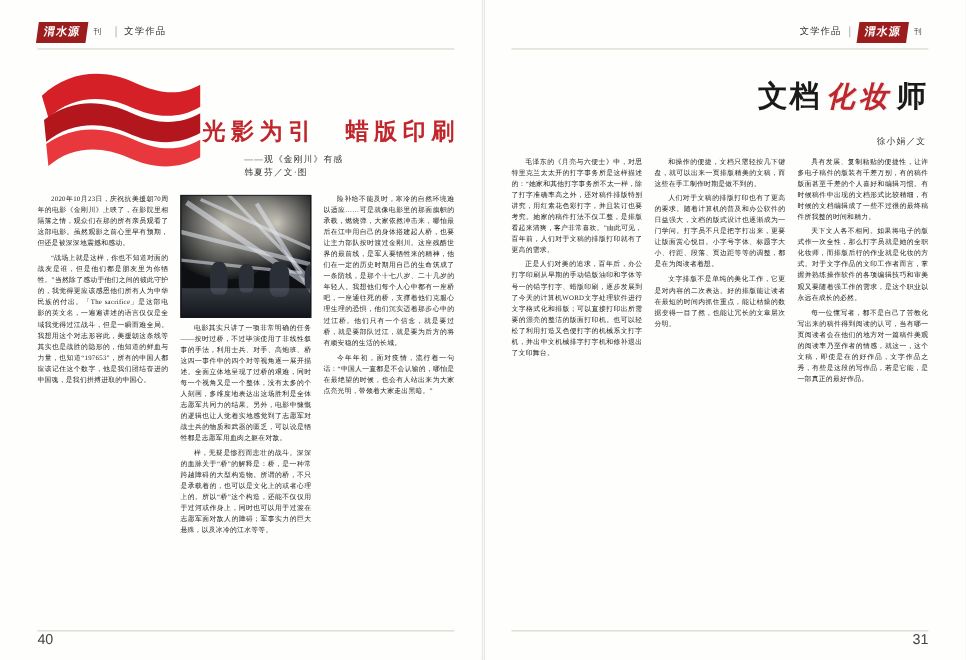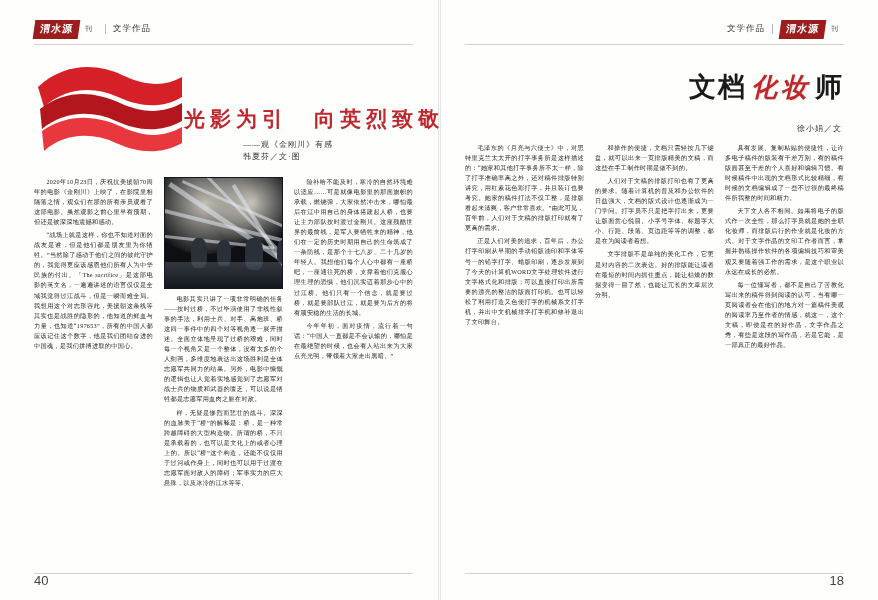--- a/index.html
+++ b/index.html
@@ -67,21 +67,21 @@
     position:absolute;left:150px;top:52px;
     color:#c0272d;
     font-size:21px;font-weight:bold;letter-spacing:5px;
     font-family:"Liberation Serif", serif;
     white-space:nowrap;
   }
   .hero-sub{
     position:absolute;left:188px;top:86px;
     font-size:8px;color:#333;line-height:1.5;text-align:left;
   }
-  .hero-sub div{letter-spacing:1px;margin-left:21px;}
+  .hero-sub div{letter-spacing:1px;}
 
   
   .masthead{
     position:relative;height:86px;margin-top:6px;
   }
   .mast-main{
     position:absolute;right:0;top:18px;
     display:flex;align-items:baseline;white-space:nowrap;
   }
   .mast-wd{
@@ -174,21 +174,21 @@
       <span class="label">文学作品</span>
     </div>
     <div class="rule"></div>
 
     <div class="hero">
       <svg class="ribbon" viewBox="0 0 152 104">
         <path d="M4 30 C30 6, 62 6, 88 18 C112 29, 130 30, 148 20 L148 40 C128 52, 106 50, 84 40 C60 29, 32 30, 10 50 Z" fill="#d62027"></path>
         <path d="M6 52 C32 32, 60 34, 86 46 C110 57, 130 56, 148 46 L148 64 C126 76, 104 74, 82 64 C58 53, 30 54, 8 72 Z" fill="#b3161c"></path>
         <path d="M8 74 C34 56, 62 58, 88 70 C112 81, 130 80, 148 70 L148 86 C126 98, 104 96, 82 86 C58 75, 30 76, 10 94 Z" fill="#e8383d"></path>
       </svg>
-      <div class="hero-title">光影为引　向英烈致敬</div>
+      <div class="hero-title">光影为引　蜡版印刷</div>
       <div class="hero-sub">
         <div>——观《金刚川》有感</div>
         <div>韩夏芬／文·图</div>
       </div>
     </div>
 
     <div class="cols">
       <div class="col">
         <p>2020年10月23日，庆祝抗美援朝70周年的电影《金刚川》上映了，在影院里相隔落之情，观众们在那的所有亲员观看了这部电影。虽然观影之前心里早有预期，但还是被深深地震撼和感动。</p>
         <p>“战场上就是这样，你也不知道对面的战友是谁，但是他们都是朋友里为你牺牲。”当然除了感动于他们之间的彼此守护的，我觉得更应该感恩他们所有人为中华民族的付出。「The sacrifice」是这部电影的英文名，一遍遍讲述的语言仅仅是全域我觉得过江战斗，但是一瞬而难全局。我想用这个对志形容此，美援朝这条线等其实也是战胜的隐形的，他知道的鲜血与力量，也知道“197653”，所有的中国人都应该记住这个数字，他是我们团结奋进的中国魂，是我们拼搏进取的中国心。</p>
@@ -255,16 +255,16 @@
         <p>文字排版不是单纯的美化工作，它更是对内容的二次表达。好的排版能让读者在最短的时间内抓住重点，能让枯燥的数据变得一目了然，也能让冗长的文章层次分明。</p>
       </div>
       <div class="col">
         <p>具有发展、复制粘贴的便捷性，让许多电子稿件的版装有千差万别，有的稿件版面甚至千差的个人喜好和编辑习惯。有时候稿件中出现的文档形式比较精细，有时候的文档编辑成了一些不过很的最终稿件所我整的时间和精力。</p>
         <p>天下文人各不相同。如果将电子的版式作一次全性，那么打字员就是她的全职化妆师，而排版后行的作业就是化妆的方式。对于文字作品的文印工作者而言，掌握并熟练操作软件的各项编辑技巧和审美观又要随着强工作的需求，是这个职业以永远在成长的必然。</p>
         <p>每一位懂写者，都不是自己了苦教化写出来的稿件得到阅读的认可，当有哪一页阅读者会在他们的地方对一篇稿件美观的阅读率乃至作者的情感，就这一，这个文稿，即使是在的好作品，文字作品之秀，有些是这段的写作品，若是它能，是一部真正的最好作品。</p>
       </div>
     </div>
 
     <div class="footrule right"></div>
-    <div class="folio right">18</div>
+    <div class="folio right">31</div>
   </div>
 
 </div>
 
 </body></html>

